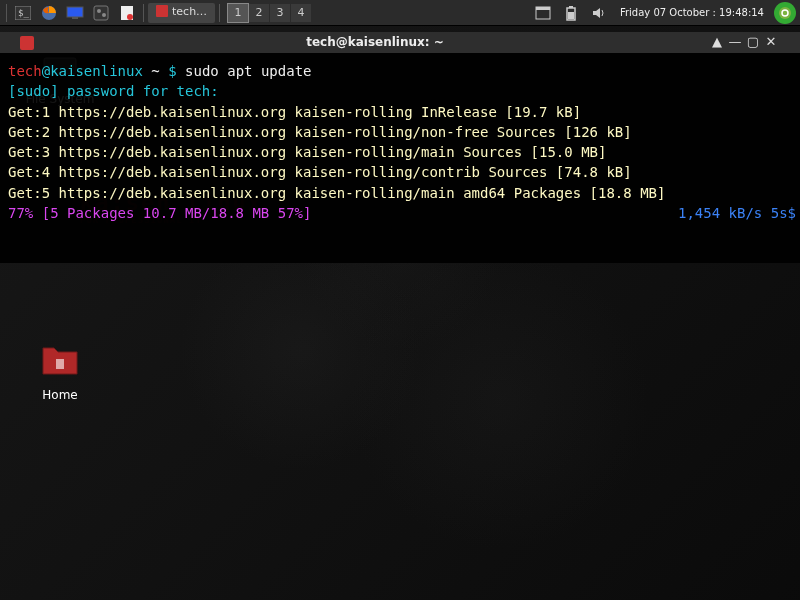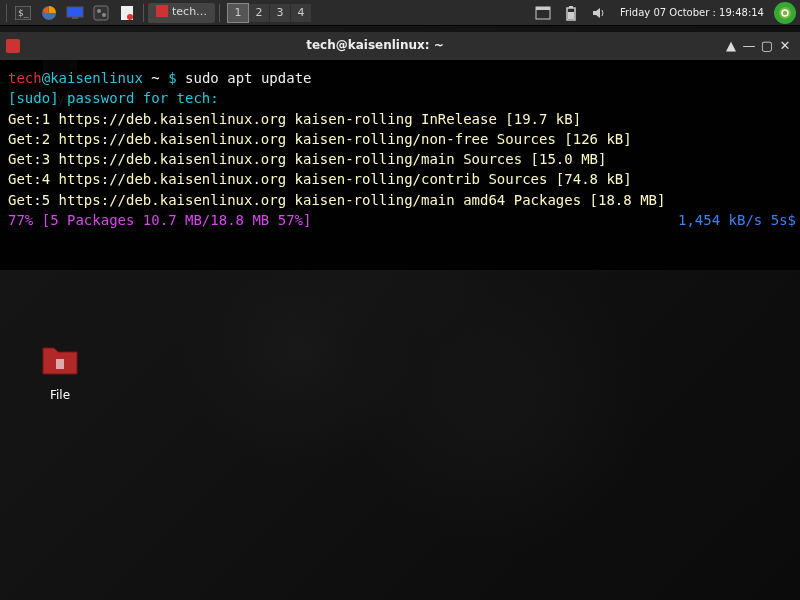--- a/index.html
+++ b/index.html
@@ -110,24 +110,24 @@
     position:absolute;
     left:0; top:32px;
     width:800px;
     background: rgba(0,0,0,0.92);
     z-index:5;
     font-family: "DejaVu Sans Mono", monospace;
     font-size: 14px;
     line-height: 1.45;
   }
   .titlebar {
-    height:28px;
+    height:21px;
     background:#2e2e2e;
     display:flex; align-items:center;
-    padding:0 6px;
+    padding:0 20px;
     color:#eee;
     font-size:12px;
     font-family: "DejaVu Sans", sans-serif;
   }
   .titlebar .app-ico { width:14px; height:14px; background:#c33; border-radius:2px; margin-right:8px; }
   .titlebar .title { flex:1; text-align:center; font-weight:bold; }
   .win-btn {
     width:18px; height:18px; display:flex;
     align-items:center; justify-content:center;
     cursor:pointer; color:#ddd;
@@ -251,21 +251,21 @@
     </div>
     <div class="label">File System</div>
   </div>
   <div class="dicon" style="margin-top:190px">
     <div class="glyph">
       <svg width="40" height="36" viewBox="0 0 40 36">
           <path d="M3 12 L3 32 L37 32 L37 10 L18 10 L14 6 L3 6 Z" fill="#b02828" stroke="#701818"></path>
           <rect x="16" y="17" width="8" height="10" fill="#fff" opacity="0.6"></rect>
         </svg>
     </div>
-    <div class="label">File</div>
+    <div class="label">Home</div>
   </div>
 </div>
 
 <div class="terminal">
   <div class="titlebar">
     <div class="app-ico"></div>
     <div class="title">tech@kaisenlinux: ~</div>
     <div class="win-btn">▲</div>
     <div class="win-btn">—</div>
     <div class="win-btn">▢</div>

